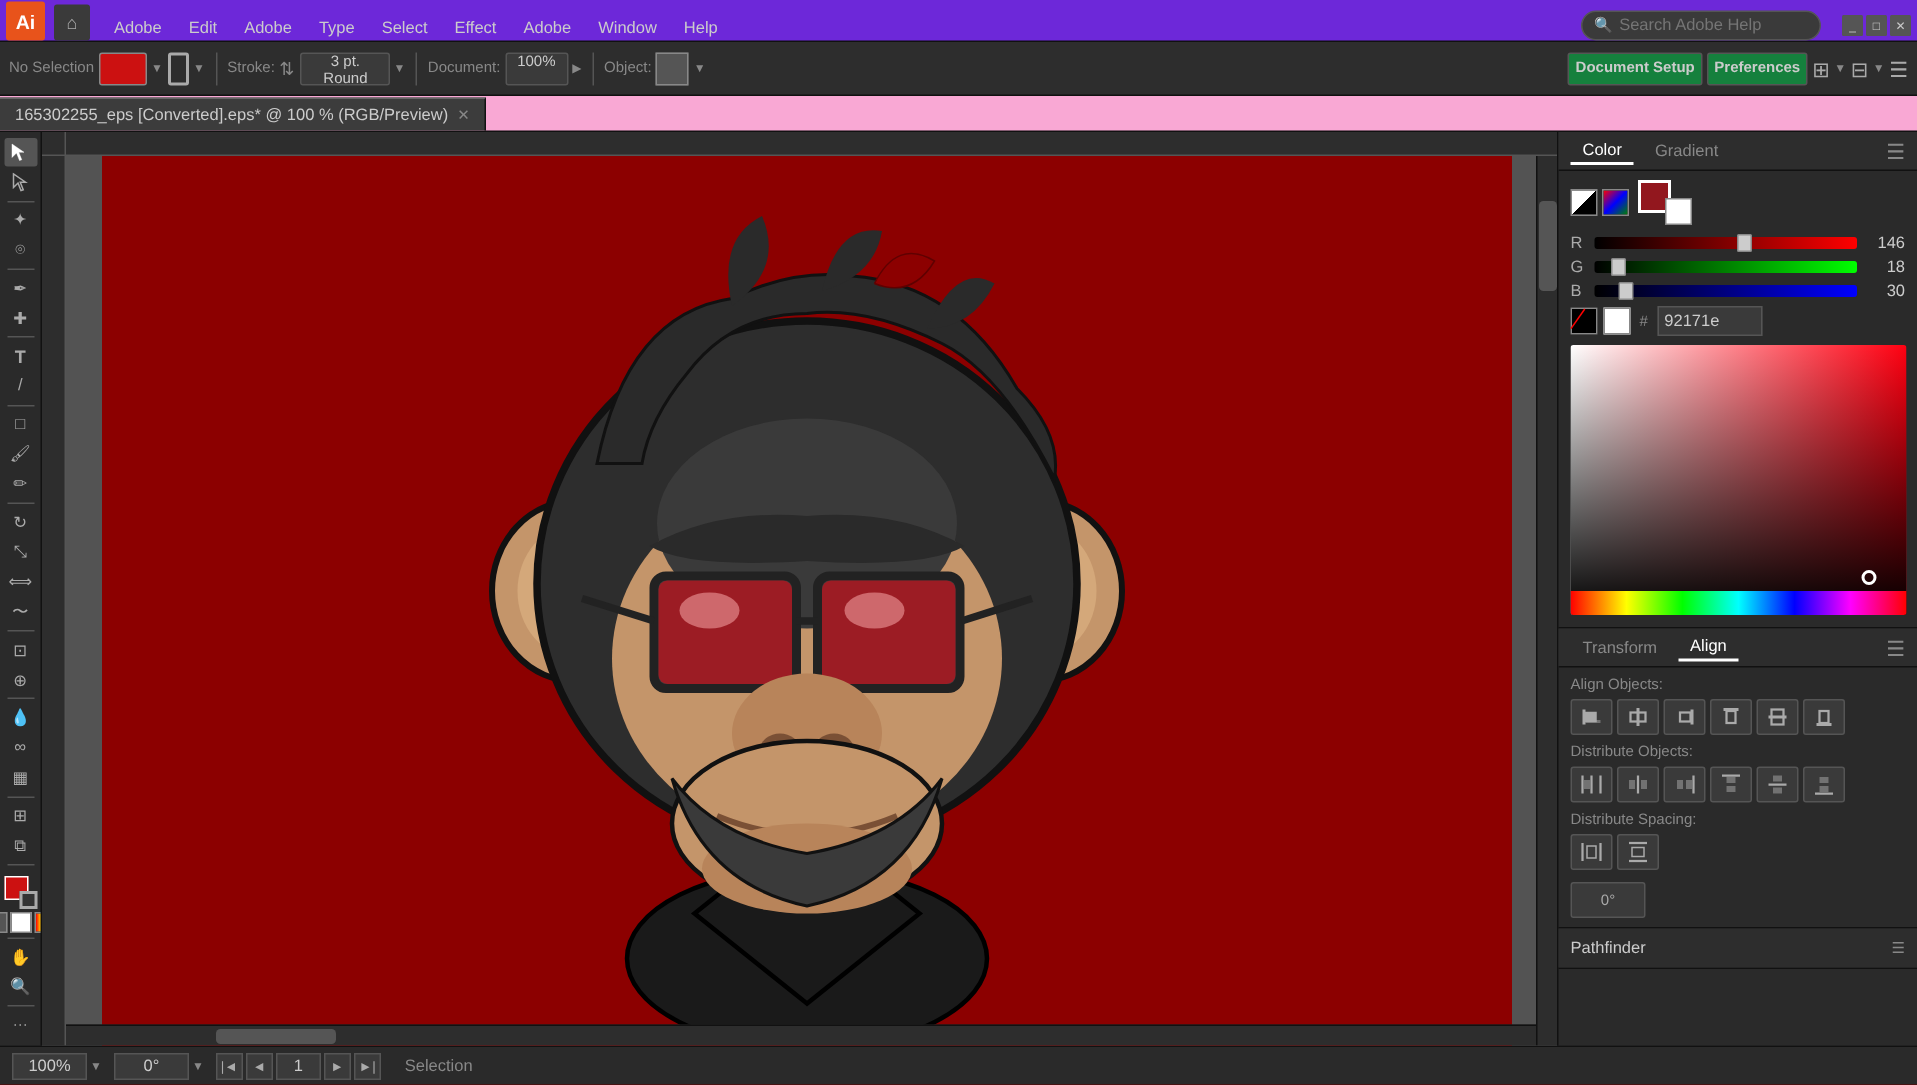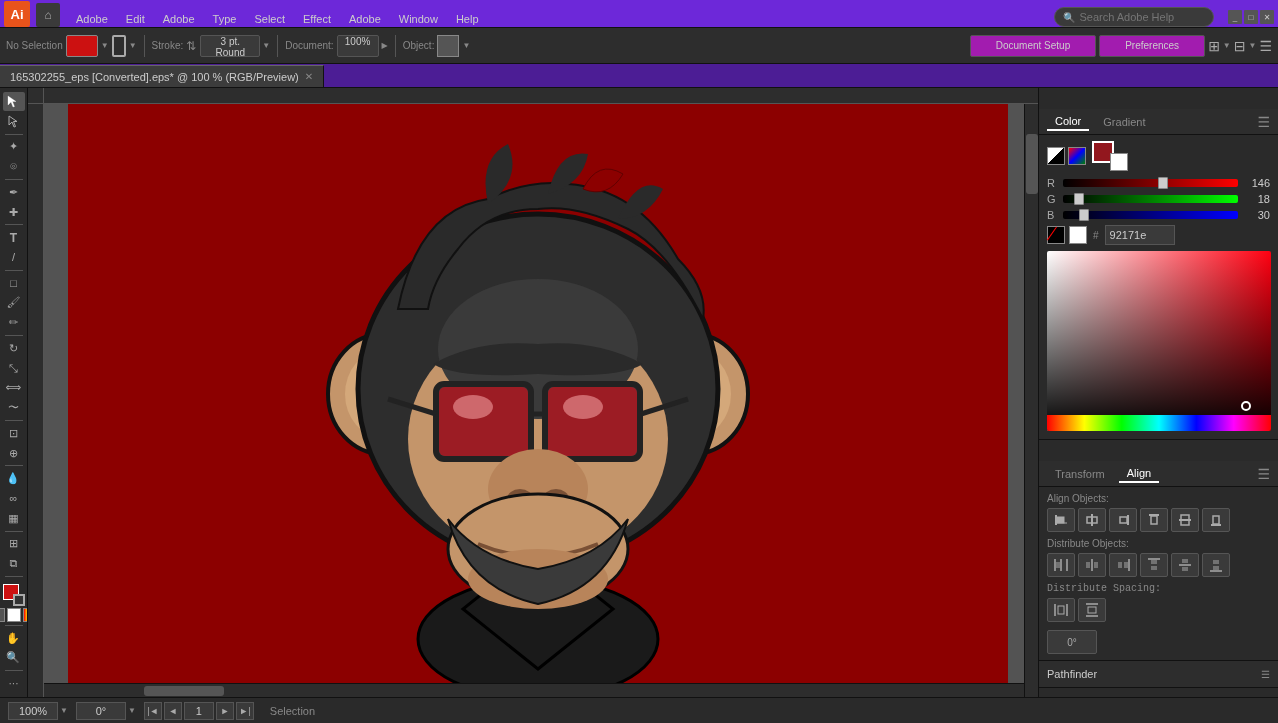--- a/index.html
+++ b/index.html
@@ -81,45 +81,46 @@
     .tb-label {
       font-size: 10px; color: #888; white-space: nowrap;
     }
     .tb-color-box {
       width: 32px; height: 22px;
       background: #cc1111;
       border: 1px solid #888;
       border-radius: 2px;
     }
     .tb-btn {
-      height: 22px; padding: 0 25px;
-      background: #a21caf; border: 1px solid #555;
+      height: 22px; padding: 0 4px;
+      background: #15803d; border: 1px solid #555;
       color: #ccc; font-size: 10px; border-radius: 2px; cursor: pointer;
       white-space: nowrap;
+      font-weight: bold;
     }
     .tb-divider {
       width: 1px; height: 22px; background: #555; margin: 0 3px;
     }
     .tb-input-group {
       display: flex; align-items: center; gap: 2px;
     }
     .tb-input {
       height: 22px; width: 60px; background: #3a3a3a; border: 1px solid #555;
       color: #ccc; font-size: 10px; padding: 0 4px; border-radius: 2px; text-align: center;
     }
     .tb-num-input {
       height: 22px; width: 42px; background: #3a3a3a; border: 1px solid #555;
       color: #ccc; font-size: 10px; padding: 0 4px; border-radius: 2px; text-align: center;
     }
     .tb-arrow { font-size: 8px; color: #888; }
 
     
     #tab-bar {
       height: 24px;
-      background: #4c1d95;
+      background: #f9a8d4;
       display: flex;
       align-items: flex-end;
       border-bottom: 1px solid #111;
     }
     .doc-tab {
       height: 22px; padding: 0 10px;
       background: #3c3c3c;
       border-top: 1px solid #666;
       border-right: 1px solid #111;
       display: flex; align-items: center; gap: 6px;
@@ -202,21 +203,20 @@
     }
     .panel-section {
       border-bottom: 1px solid #111;
     }
     .panel-header {
       height: 26px;
       background: #2d2d2d;
       display: flex; align-items: center;
       padding: 0 8px; gap: 6px;
       border-bottom: 1px solid #111;
-      margin-top: 21px;
     }
     .panel-tab {
       padding: 2px 8px;
       font-size: 11px; color: #888; cursor: pointer;
     }
     .panel-tab.active { color: #fff; border-bottom: 2px solid #fff; }
     .panel-options-btn {
       margin-left: auto; font-size: 14px; color: #888; cursor: pointer;
     }
 
@@ -730,21 +730,21 @@
               </svg>
           </div>
           <div class="align-btn">
             <svg width="16" height="16" viewBox="0 0 16 16">
                 <line x1="2" y1="14" x2="14" y2="14" stroke="#aaa" stroke-width="1.5"></line>
                 <rect x="5" y="3" width="6" height="4" fill="#aaa" opacity="0.5"></rect>
                 <rect x="5" y="9" width="6" height="4" fill="#aaa" opacity="0.5"></rect>
               </svg>
           </div>
         </div>
-        <div style="display:flex;gap:20px;align-items:flex-start;font-family:Liberation Mono, monospace;">
+        <div style="display:flex;gap:20px;align-items:flex-start;">
           <div>
             <div class="align-section-label">Distribute Spacing:</div>
             <div class="align-row">
               <div class="align-btn">
                 <svg width="16" height="16" viewBox="0 0 16 16">
                     <line x1="2" y1="2" x2="2" y2="14" stroke="#aaa" stroke-width="1.5"></line>
                     <line x1="14" y1="2" x2="14" y2="14" stroke="#aaa" stroke-width="1.5"></line>
                     <rect x="5" y="4" width="6" height="8" fill="none" stroke="#aaa" stroke-width="1"></rect>
                   </svg>
               </div>

